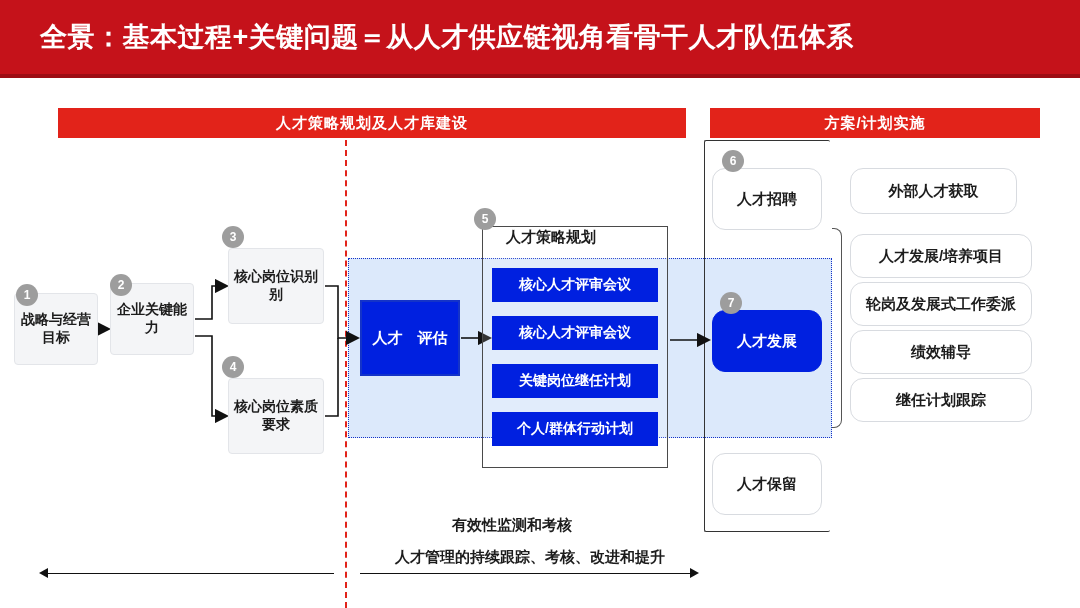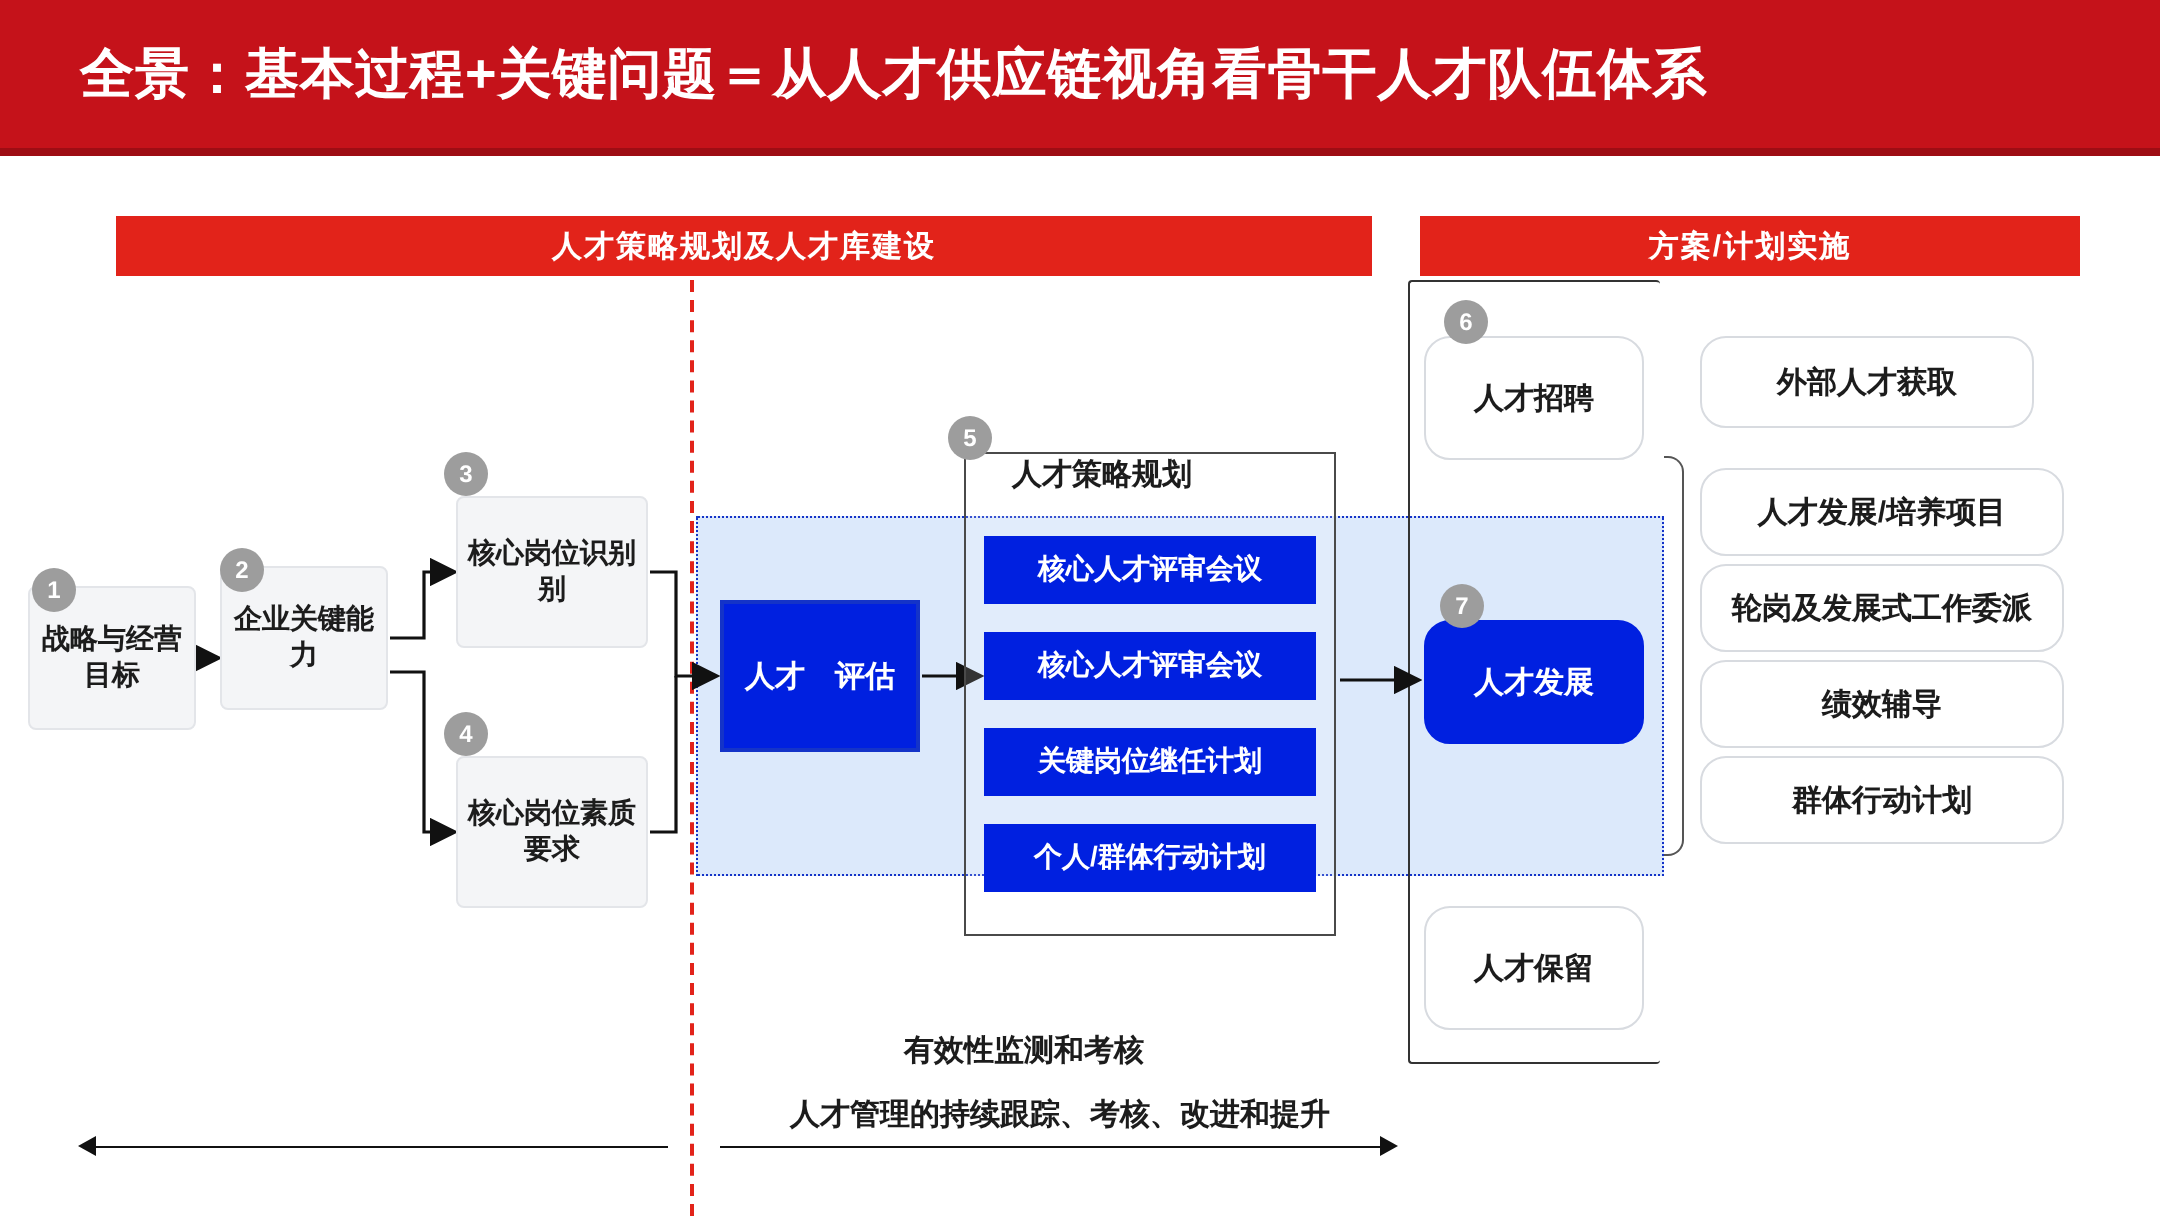--- a/index.html
+++ b/index.html
@@ -288,21 +288,21 @@
   <div class="blue-box" id="box-action">个人/群体行动计划</div>
 
   <div class="wbox" id="box-recruit">人才招聘</div>
   <div class="wbox" id="box-dev">人才发展</div>
   <div class="wbox" id="box-retain">人才保留</div>
 
   <div class="wbox" id="box-ext-acq">外部人才获取</div>
   <div class="wbox" id="box-dev-prog">人才发展/培养项目</div>
   <div class="wbox" id="box-rotation">轮岗及发展式工作委派</div>
   <div class="wbox" id="box-perf">绩效辅导</div>
-  <div class="wbox" id="box-succ">群体行动计划</div>
+  <div class="wbox" id="box-succ">继任计划跟踪</div>
 
   <div class="num" id="num1">1</div>
   <div class="num" id="num2">2</div>
   <div class="num" id="num3">3</div>
   <div class="num" id="num4">4</div>
   <div class="num" id="num5">5</div>
   <div class="num" id="num6">6</div>
   <div class="num" id="num7">7</div>
 
   <div class="bottom-text" id="btxt1">有效性监测和考核</div>

